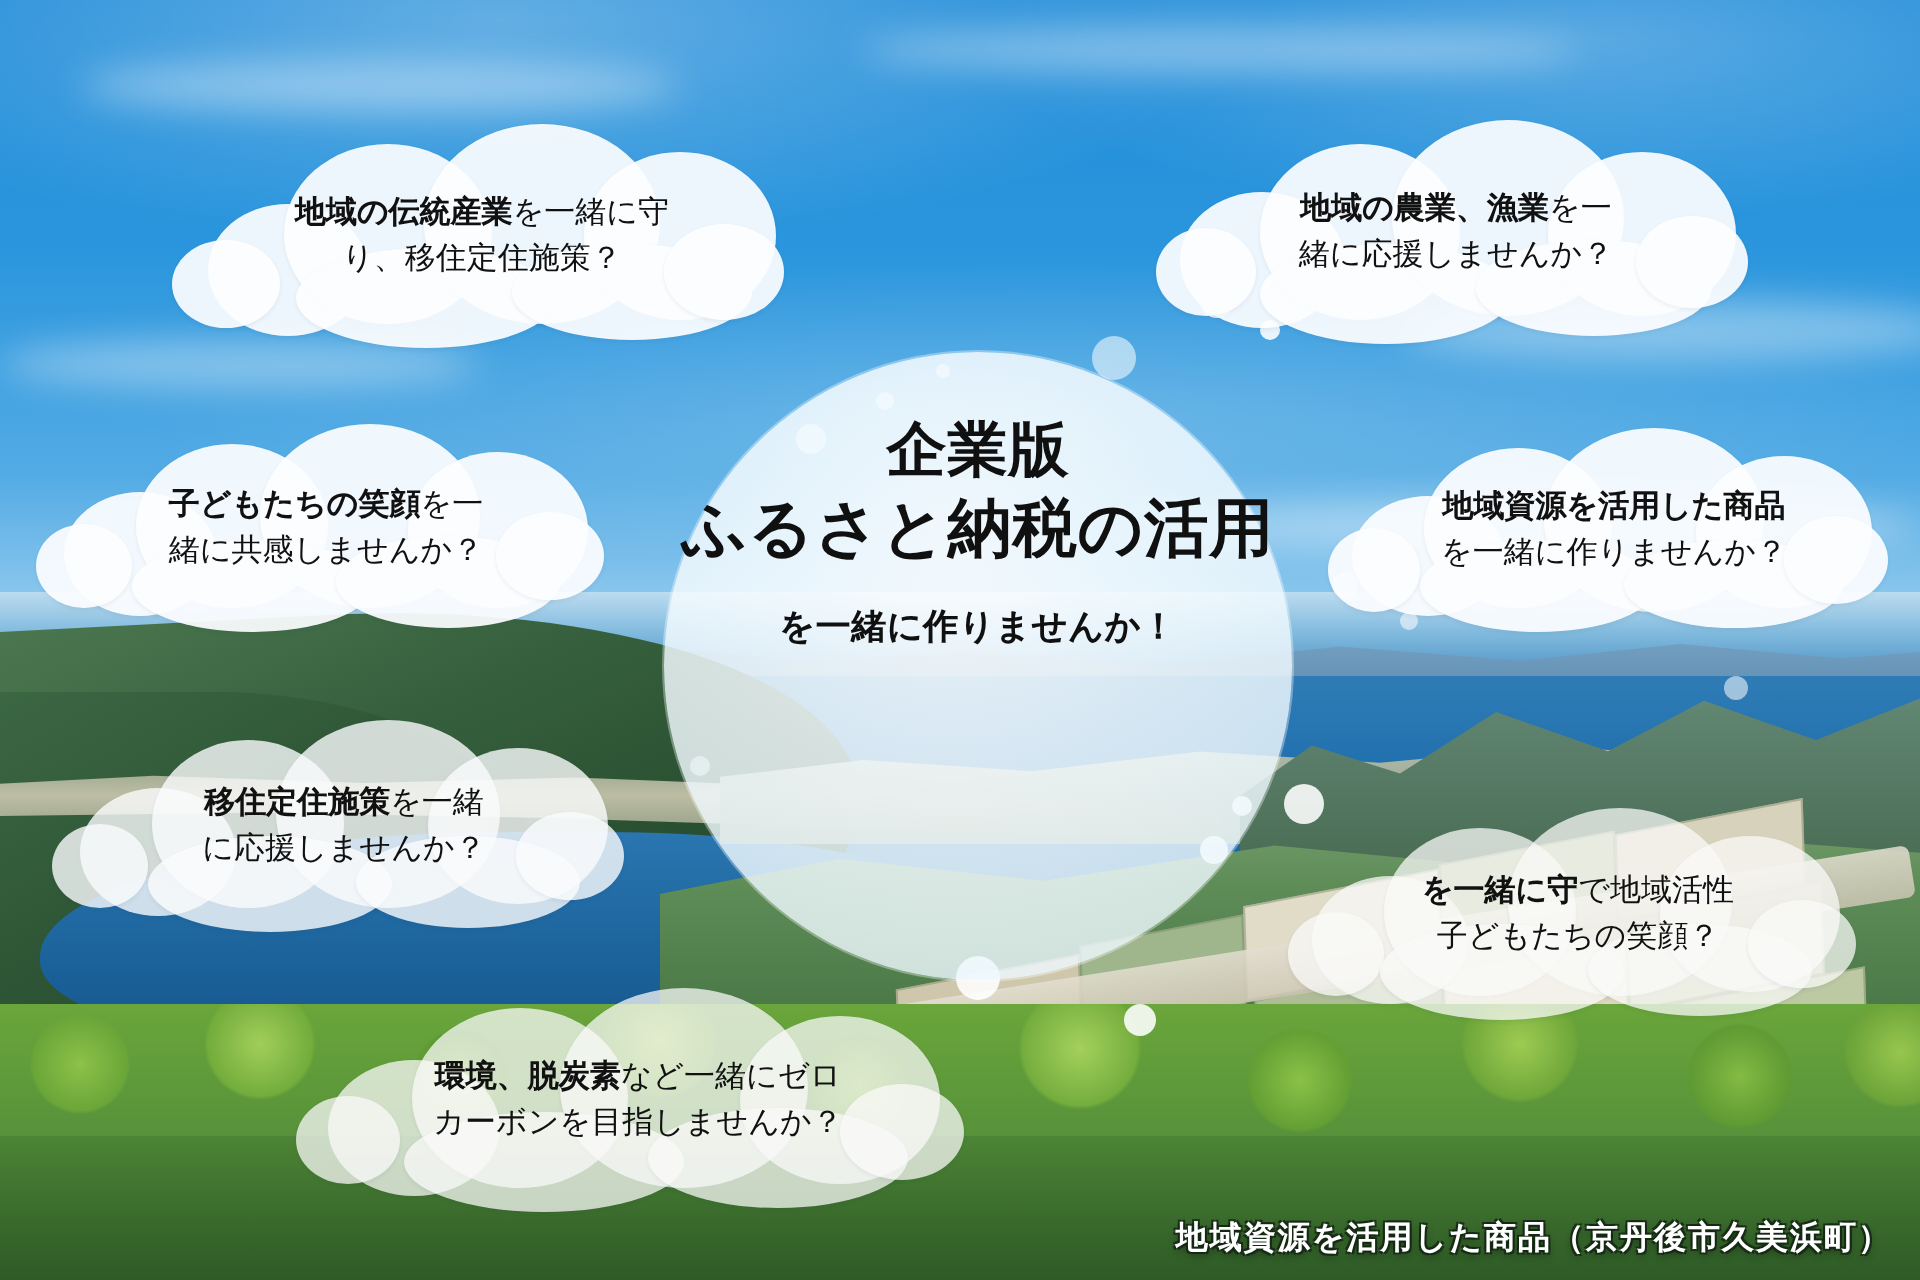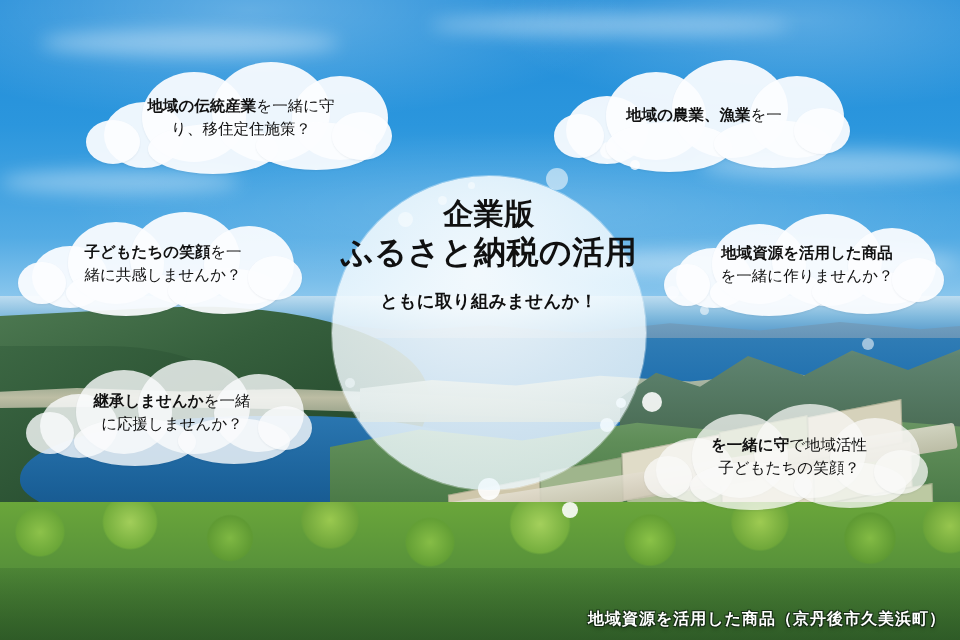--- a/index.html
+++ b/index.html
@@ -111,21 +111,21 @@
 
   
   .center-circle{
     position:absolute;left:332px;top:176px;width:314px;height:314px;
     border-radius:50%;
     background:
       radial-gradient(circle at 46% 30%, rgba(255,255,255,.90) 0%, rgba(246,252,255,.84) 45%, rgba(232,246,253,.80) 100%);
     box-shadow:0 0 0 1px rgba(255,255,255,.35);
   }
   .center-content{
-    position:absolute;left:332px;top:168px;width:314px;height:314px;
+    position:absolute;left:332px;top:180px;width:314px;height:314px;
     display:flex;flex-direction:column;align-items:center;
     color:#101010;text-align:center;
   }
   .c-title{
     margin-top:28px;font-size:30px;font-weight:bold;line-height:1.22;letter-spacing:.5px;
   }
   .c-title .l2{font-size:32px;display:block;}
   .c-body{
     margin-top:22px;font-size:16.5px;line-height:1.58;font-weight:400;color:#121212;
   }
@@ -229,53 +229,54 @@
   <div class="dot" style="left:562px;top:502px;width:16px;height:16px;"></div>
   <div class="dot" style="left:616px;top:398px;width:10px;height:10px;"></div>
   <div class="dot dim" style="left:862px;top:338px;width:12px;height:12px;"></div>
 
   <div class="center-circle"></div>
   <div class="center-content">
     <div class="c-title">
       <span>企業版</span>
       <span class="l2">ふるさと納税の活用</span>
     </div>
-    <div class="c-cta">ともに取り組みませんか！</div>
+    <div class="c-cta">を一緒に作りませんか！</div>
   </div>
 
   <div class="cloud" style="left:86px;top:62px;width:310px;height:112px;">
     <div class="puffs">
       <i style="left:18px;top:40px;width:80px;height:66px;"></i>
       <i style="left:56px;top:10px;width:104px;height:90px;"></i>
       <i style="left:126px;top:0px;width:118px;height:100px;"></i>
       <i style="left:206px;top:14px;width:96px;height:84px;"></i>
       <i style="left:0px;top:58px;width:54px;height:44px;"></i>
       <i style="left:62px;top:62px;width:130px;height:50px;"></i>
       <i style="left:170px;top:60px;width:120px;height:48px;"></i>
       <i style="left:246px;top:50px;width:60px;height:48px;"></i>
     </div>
     <div class="txt">
       <div><b>地域の伝統産業</b><span>を一緒に守</span></div>
       <div>り、移住定住施策？</div>
     </div>
   </div>
 
-  <div class="cloud" style="left:554px;top:60px;width:300px;height:112px;">
+  <div class="cloud" style="left:578px;top:60px;width:300px;height:112px;">
     <div class="puffs">
       <i style="left:12px;top:36px;width:82px;height:68px;"></i>
       <i style="left:52px;top:12px;width:100px;height:88px;"></i>
       <i style="left:118px;top:0px;width:116px;height:98px;"></i>
       <i style="left:196px;top:16px;width:94px;height:82px;"></i>
       <i style="left:0px;top:54px;width:50px;height:44px;"></i>
       <i style="left:52px;top:62px;width:126px;height:50px;"></i>
       <i style="left:160px;top:60px;width:118px;height:48px;"></i>
       <i style="left:240px;top:48px;width:56px;height:46px;"></i>
     </div>
     <div class="txt">
       <div><b>地域の農業、漁業</b><span>を一</span></div>
+      <div>緒に応援しませんか？</div>
     </div>
   </div>
 
   <div class="cloud" style="left:18px;top:212px;width:290px;height:104px;">
     <div class="puffs">
       <i style="left:14px;top:34px;width:76px;height:62px;"></i>
       <i style="left:50px;top:10px;width:96px;height:82px;"></i>
       <i style="left:112px;top:0px;width:110px;height:92px;"></i>
       <i style="left:186px;top:14px;width:90px;height:78px;"></i>
       <i style="left:0px;top:50px;width:48px;height:42px;"></i>
@@ -311,21 +312,21 @@
       <i style="left:14px;top:34px;width:78px;height:64px;"></i>
       <i style="left:50px;top:10px;width:96px;height:84px;"></i>
       <i style="left:112px;top:0px;width:112px;height:94px;"></i>
       <i style="left:188px;top:14px;width:90px;height:78px;"></i>
       <i style="left:0px;top:52px;width:48px;height:42px;"></i>
       <i style="left:48px;top:58px;width:122px;height:48px;"></i>
       <i style="left:152px;top:58px;width:112px;height:46px;"></i>
       <i style="left:232px;top:46px;width:54px;height:44px;"></i>
     </div>
     <div class="txt">
-      <div><b>継承しませんか</b><span>を一緒</span></div>
+      <div><b>移住定住施策</b><span>を一緒</span></div>
       <div>に応援しませんか？</div>
     </div>
   </div>
 
   <div class="cloud softer" style="left:644px;top:404px;width:290px;height:106px;">
     <div class="puffs">
       <i style="left:12px;top:34px;width:78px;height:64px;"></i>
       <i style="left:48px;top:10px;width:96px;height:84px;"></i>
       <i style="left:110px;top:0px;width:112px;height:94px;"></i>
       <i style="left:186px;top:14px;width:90px;height:78px;"></i>
@@ -333,16 +334,32 @@
       <i style="left:46px;top:58px;width:122px;height:48px;"></i>
       <i style="left:150px;top:58px;width:112px;height:46px;"></i>
       <i style="left:230px;top:46px;width:54px;height:44px;"></i>
     </div>
     <div class="txt">
       <div><b>を一緒に守</b><span>で地域活性</span></div>
       <div>子どもたちの笑顔？</div>
     </div>
   </div>
 
+  <div class="cloud softer" style="left:148px;top:494px;width:342px;height:112px;">
+    <div class="puffs">
+      <i style="left:16px;top:36px;width:86px;height:68px;"></i>
+      <i style="left:58px;top:10px;width:108px;height:90px;"></i>
+      <i style="left:132px;top:0px;width:124px;height:100px;"></i>
+      <i style="left:222px;top:14px;width:100px;height:84px;"></i>
+      <i style="left:0px;top:54px;width:52px;height:44px;"></i>
+      <i style="left:54px;top:62px;width:140px;height:50px;"></i>
+      <i style="left:176px;top:60px;width:130px;height:50px;"></i>
+      <i style="left:272px;top:48px;width:62px;height:48px;"></i>
+    </div>
+    <div class="txt">
+      <div><b>環境、脱炭素</b><span>など一緒にゼロ</span></div>
+      <div>カーボンを目指しませんか？</div>
+    </div>
+  </div>
 
   <div class="caption">地域資源を活用した商品（京丹後市久美浜町）</div>
 
 </div>
 
 </body></html>

